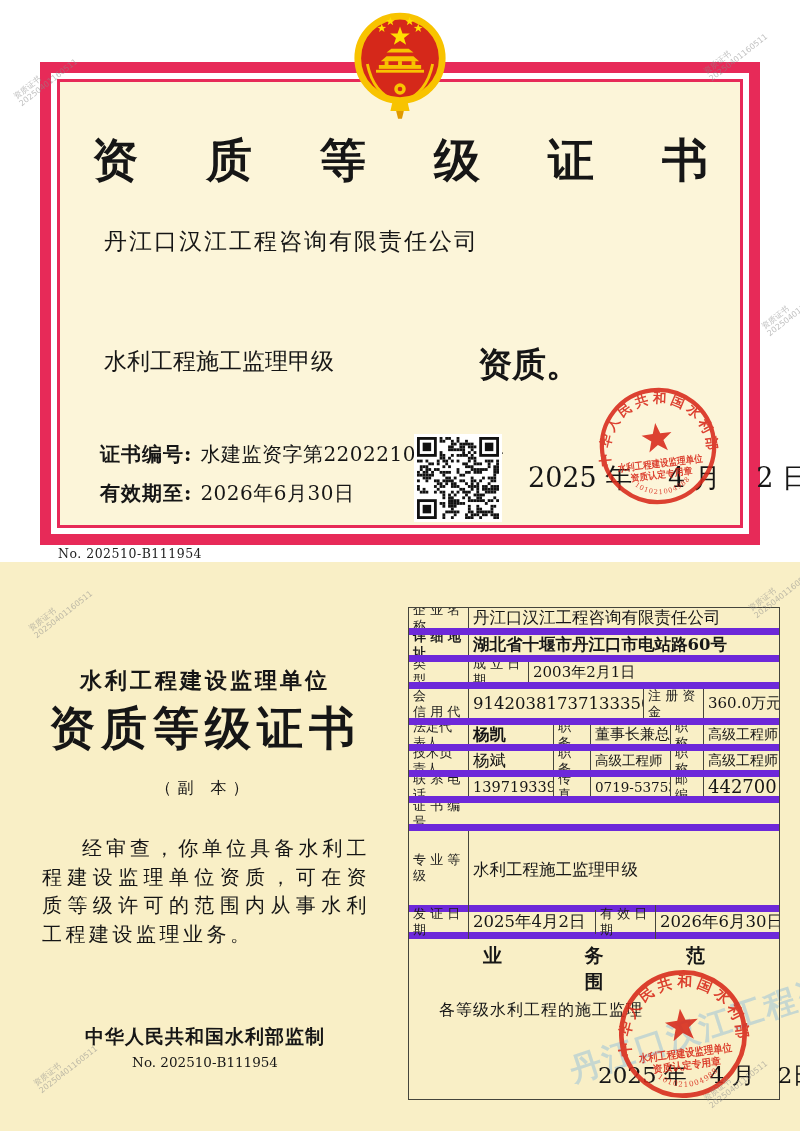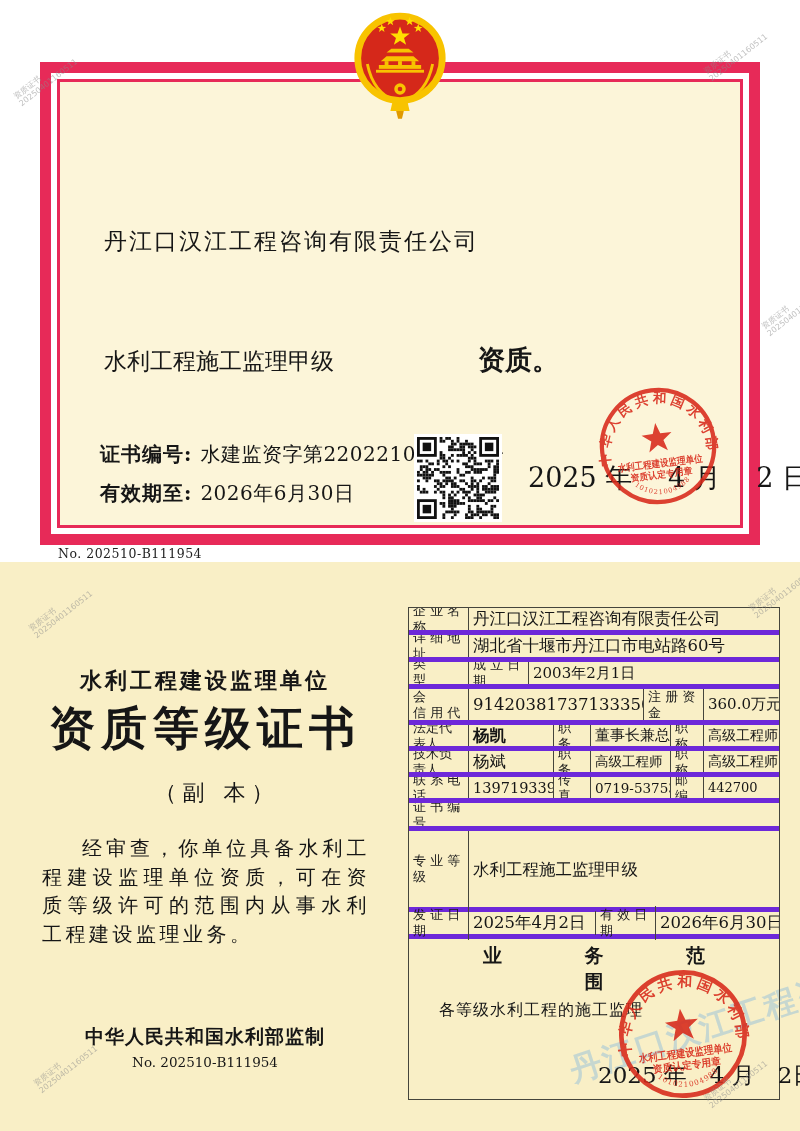--- a/index.html
+++ b/index.html
@@ -8,42 +8,42 @@
 
   
   .top-section{position:absolute;left:0;top:0;width:800px;height:562px;background:#ffffff;}
   .frame{position:absolute;left:40px;top:62px;width:720px;height:483px;border:11px solid #e72a58;box-sizing:border-box;background:#ffffff;}
   .frame-inner{position:absolute;left:6px;top:6px;right:6px;bottom:6px;border:3px solid #e72a58;background:#fcf5d9;}
   .emblem{position:absolute;left:352px;top:6px;width:96px;height:118px;z-index:5;}
   .cert-title{position:absolute;left:0;top:130px;width:800px;text-align:center;font-size:46px;font-weight:bold;letter-spacing:26px;padding-left:26px;box-sizing:border-box;z-index:3;}
   .company-line{position:absolute;left:104px;top:226px;font-size:23px;letter-spacing:2px;z-index:3;}
   .statement-line{position:absolute;left:163px;top:270px;width:590px;font-size:27px;font-weight:bold;letter-spacing:3px;z-index:3;}
   .grade-line{position:absolute;left:104px;top:346px;font-size:23px;z-index:3;}
-  .grade-tail{position:absolute;left:478px;top:342px;font-size:27px;font-weight:bold;z-index:3;}
+  .grade-tail{position:absolute;left:478px;top:342px;font-size:34px;font-weight:bold;z-index:3;}
   .info-line{position:absolute;left:100px;font-size:20px;z-index:3;}
   .info-label{font-weight:bold;letter-spacing:1px;}
   .info-value{margin-left:8px;letter-spacing:0.5px;}
   .qr-box{position:absolute;left:414px;top:434px;width:88px;height:88px;background:#ffffff;padding:3px;box-sizing:border-box;z-index:3;}
   .issue-date-top{position:absolute;left:528px;top:460px;font-size:27px;z-index:3;white-space:nowrap;}
   .serial-top{position:absolute;left:58px;top:546px;font-size:12.5px;color:#222;letter-spacing:0.5px;}
   .seal{z-index:6;opacity:0.88;transform:rotate(-7deg);}
   .seal-top{position:absolute;left:597px;top:385px;width:122px;height:122px;}
 
   
   .bottom-section{position:absolute;left:0;top:562px;width:800px;height:569px;background:#f9efc6;}
   .left-col{position:absolute;left:40px;top:0;width:330px;text-align:center;}
   .back-subtitle{position:absolute;left:0;top:104px;width:100%;font-size:22px;font-weight:bold;letter-spacing:3px;}
   .back-title{position:absolute;left:0;top:136px;width:100%;font-size:46px;font-weight:bold;letter-spacing:6px;}
-  .back-copy{position:absolute;left:12px;top:216px;width:100%;font-size:22px;letter-spacing:6px;}
+  .back-copy{position:absolute;left:0;top:216px;width:100%;font-size:16px;letter-spacing:6px;}
   .back-paragraph{position:absolute;left:2px;top:272px;width:328px;text-align:justify;font-size:20px;line-height:28.5px;letter-spacing:3.5px;text-indent:2em;}
   .back-issuer{position:absolute;left:0;top:462px;width:100%;font-size:19px;font-weight:bold;letter-spacing:1px;}
   .back-serial{position:absolute;left:0;top:492px;width:100%;font-size:13.5px;}
 
   .cert-table{position:absolute;left:408px;top:45px;width:372px;border:1px solid #45453c;box-sizing:border-box;background:transparent;}
-  .trow{display:flex;width:100%;box-sizing:border-box;border-bottom:5px solid #6d28d9;}
+  .trow{display:flex;width:100%;box-sizing:border-box;border-bottom:7px solid #6d28d9;}
   .trow:last-child{border-bottom:none;}
   .tcell{box-sizing:border-box;border-right:1px solid #45453c;display:flex;align-items:center;padding:1px 4px;overflow:hidden;}
   .tcell:last-child{border-right:none;}
   .tlabel{font-size:13px;letter-spacing:0;color:#1c1c1c;white-space:pre-line;line-height:1.2;}
   .tvalue{font-size:16.5px;white-space:nowrap;}
   .scope-cell{flex-direction:column;align-items:flex-start;justify-content:flex-start;padding:4px 0 0 0;position:relative;}
   .scope-head{text-align:center;font-size:19px;font-weight:bold;letter-spacing:38px;padding-left:38px;}
   .scope-text{font-size:16px;padding-left:30px;margin-top:5px;letter-spacing:1px;}
   .seal-bottom{position:absolute;left:616px;top:405px;width:134px;height:134px;}
   .issue-date-bottom{position:absolute;left:598px;top:498px;font-size:23px;z-index:1;white-space:nowrap;}
@@ -86,20 +86,21 @@
         <rect x="34" y="55" width="4" height="4"></rect>
         <rect x="48" y="55" width="4" height="4"></rect>
         <rect x="62" y="55" width="4" height="4"></rect>
         <rect x="28" y="59" width="44" height="4"></rect>
         <rect x="25" y="64" width="50" height="3"></rect>
       </g>
       <circle cx="50" cy="84" r="6" fill="#f8c300"></circle>
       <circle cx="50" cy="84" r="2.4" fill="#d5281a"></circle>
     </svg>
 
+    <div class="cert-title">资 质 等 级 证 书</div>
 
     <div class="company-line">丹江口汉江工程咨询有限责任公司</div>
 
 
     <div class="grade-line">水利工程施工监理甲级</div>
     <div class="grade-tail">资质。</div>
 
     <div class="info-line" style="top:441px;">
       <span class="info-label">证书编号:</span><span class="info-value">水建监资字第22022101A616号</span>
     </div>
@@ -452,27 +453,27 @@
       <div class="back-serial">No. 202510-B111954</div>
     </div>
 
     <div class="cert-table">
 
       <div class="trow" style="height:27px;">
         <div class="tcell tlabel" style="width:60px;">企 业 名 称</div>
         <div class="tcell tvalue" style="flex:1;">丹江口汉江工程咨询有限责任公司</div>
       </div>
 
-      <div class="trow" style="height:27px;">
+      <div class="trow" style="height:27px;font-weight:bold;">
         <div class="tcell tlabel" style="width:60px;">详 细 地 址</div>
         <div class="tcell tvalue" style="flex:1;">湖北省十堰市丹江口市电站路60号</div>
       </div>
 
       <div class="trow" style="height:27px;">
-        <div class="tcell tlabel" style="width:60px;font-family:Liberation Mono, monospace;">类　　　型</div>
+        <div class="tcell tlabel" style="width:60px;">类　　　型</div>
         <div class="tcell tlabel" style="width:60px;">成 立 日 期</div>
         <div class="tcell tvalue" style="flex:1;font-size:15px;">2003年2月1日</div>
       </div>
 
       <div class="trow" style="height:36px;">
         <div class="tcell tlabel" style="width:60px;">统 一 社 会
 信 用 代 码</div>
         <div class="tcell tvalue" style="width:175px;">914203817371333507</div>
         <div class="tcell tlabel" style="width:60px;">注 册 资 金</div>
         <div class="tcell tvalue" style="flex:1;font-size:15px;">360.0万元</div>
@@ -495,21 +496,21 @@
         <div class="tcell tlabel" style="width:33px;">职  称</div>
         <div class="tcell tvalue" style="flex:1;font-size:14px;">高级工程师</div>
       </div>
 
       <div class="trow" style="height:26px;">
         <div class="tcell tlabel" style="width:60px;">联 系 电 话</div>
         <div class="tcell tvalue" style="width:85px;font-size:14.5px;">13971933931</div>
         <div class="tcell tlabel" style="width:37px;">传  真</div>
         <div class="tcell tvalue" style="width:80px;font-size:13.5px;">0719-5375372</div>
         <div class="tcell tlabel" style="width:33px;">邮  编</div>
-        <div class="tcell tvalue" style="flex:1;font-size:13px;">442700</div>
+        <div class="tcell tvalue" style="flex:1;font-size:18px;">442700</div>
       </div>
 
       <div class="trow" style="height:28px;">
         <div class="tcell tlabel" style="width:60px;">证 书 编 号</div>
       </div>
 
       <div class="trow" style="height:81px;">
         <div class="tcell tlabel" style="width:60px;">专 业 等 级</div>
         <div class="tcell tvalue" style="flex:1;align-items:flex-start;padding-top:28px;">水利工程施工监理甲级</div>
       </div>

